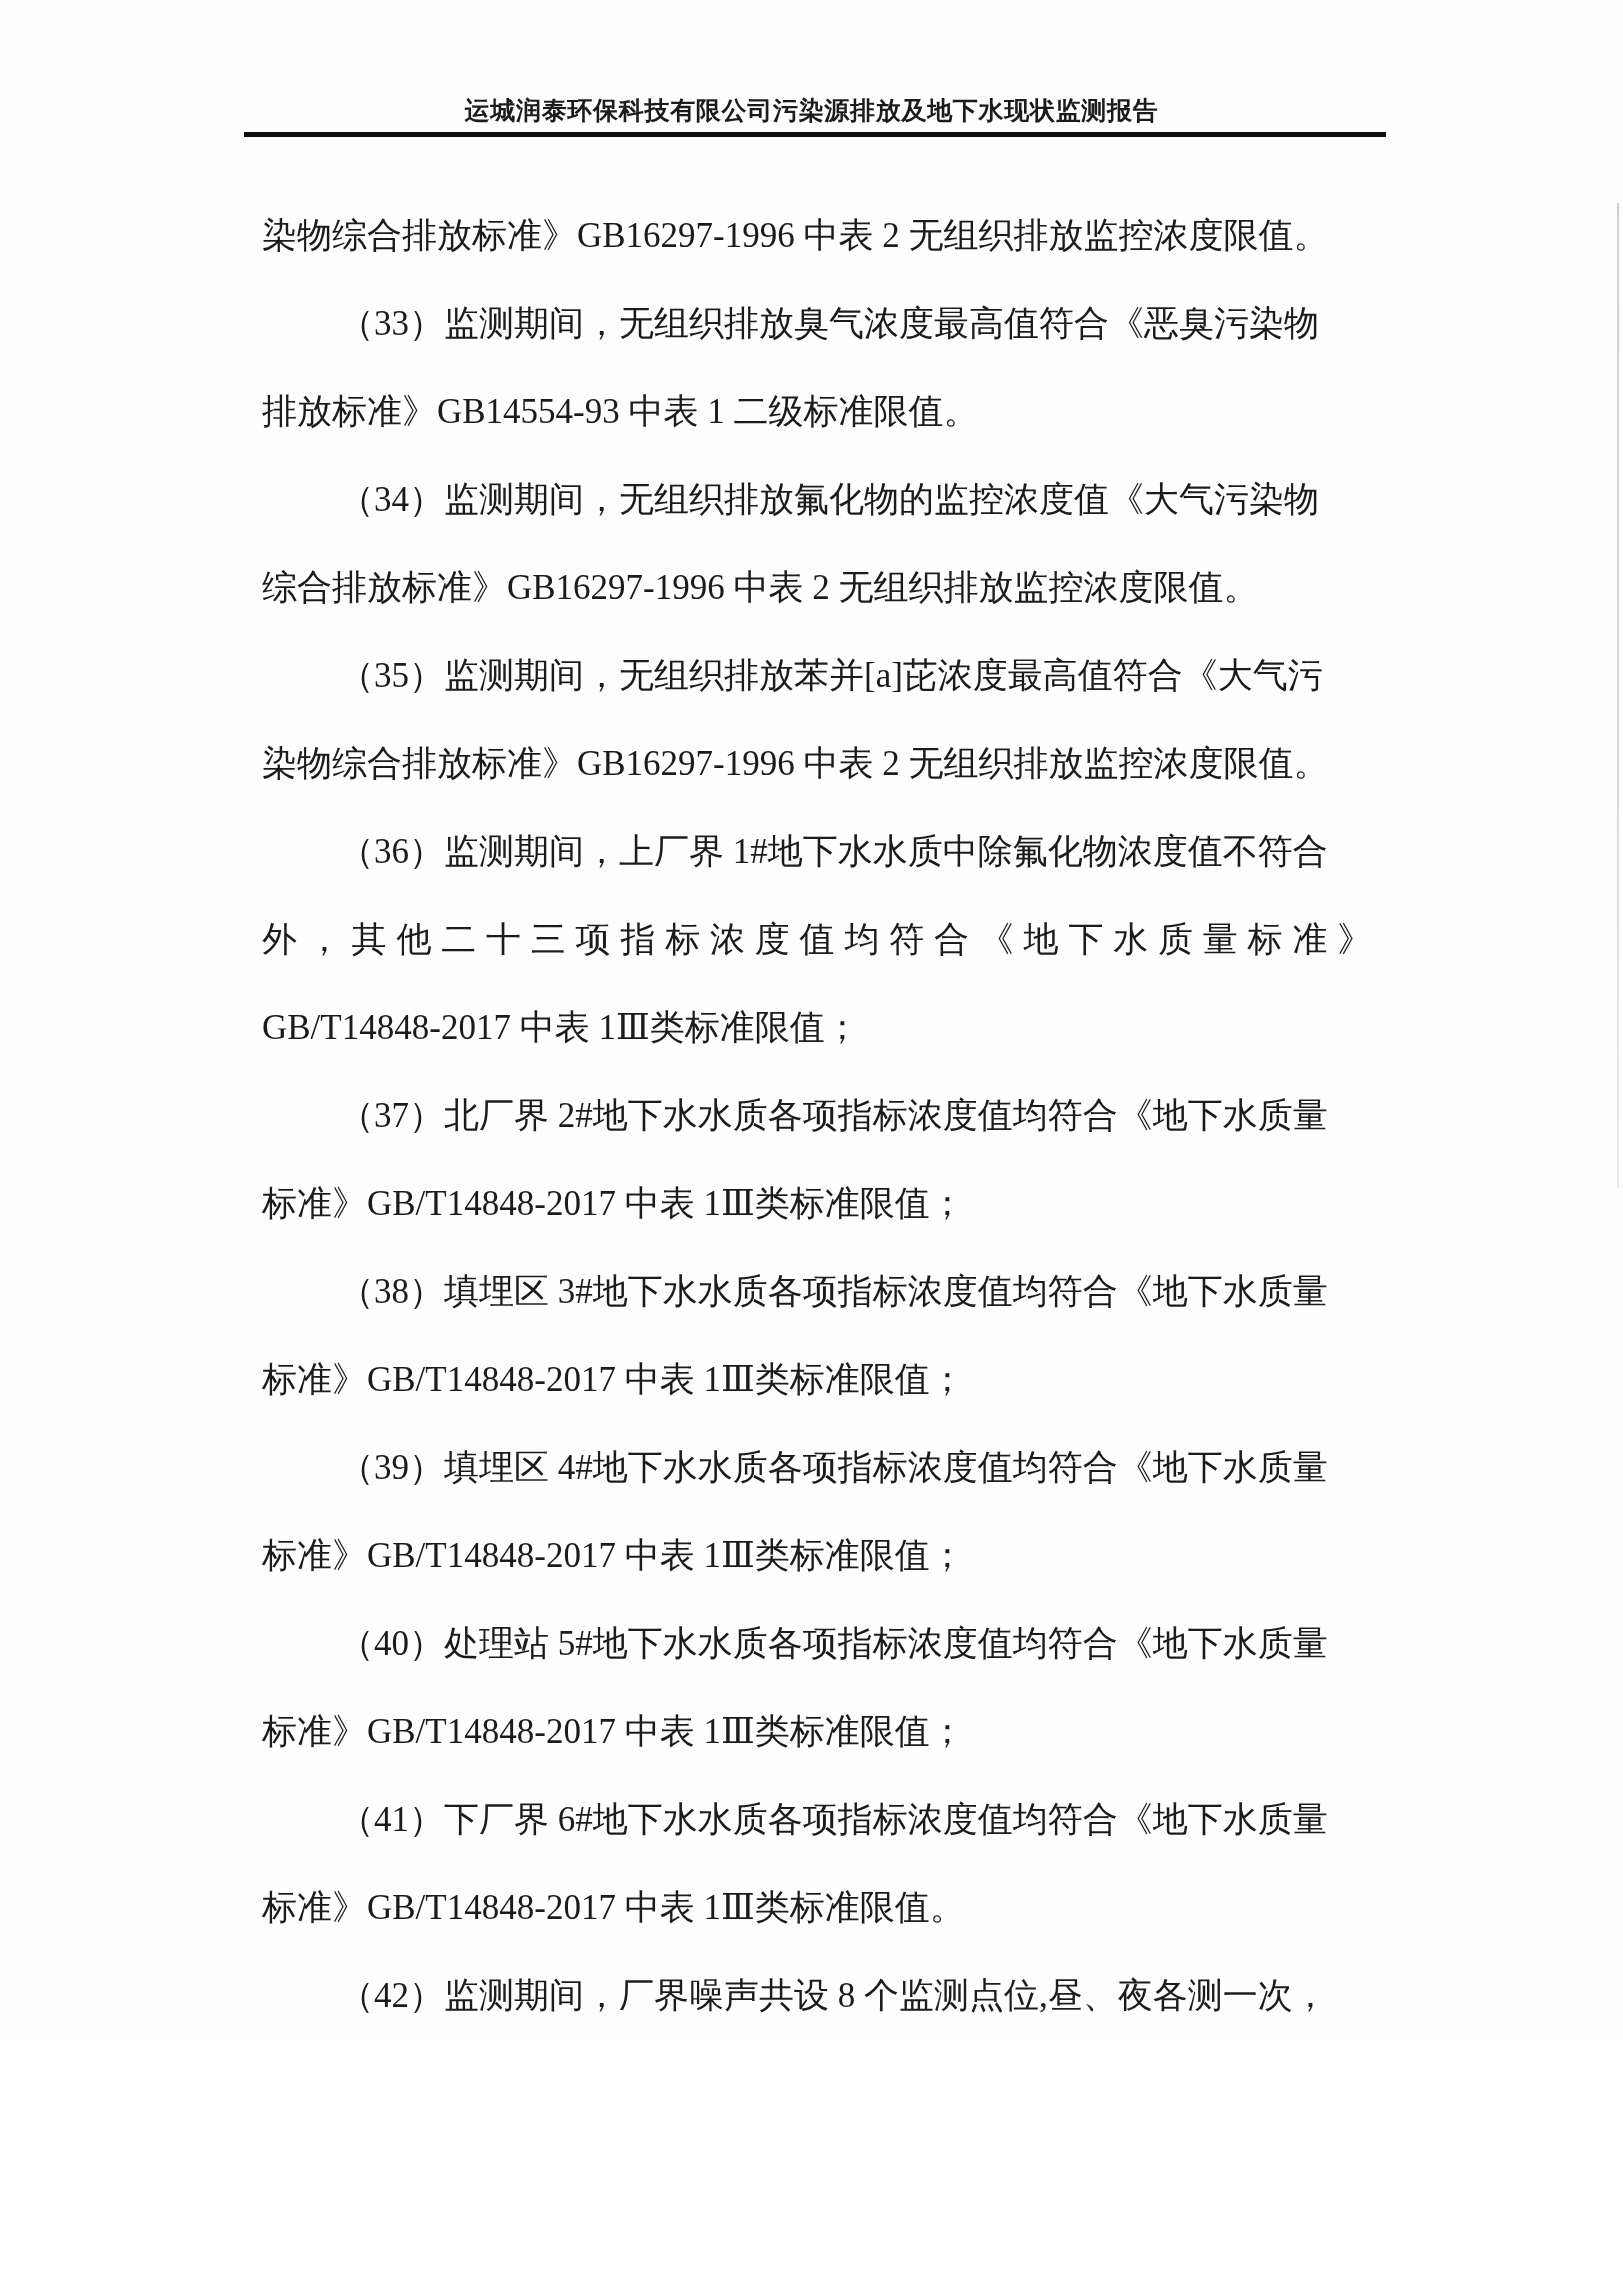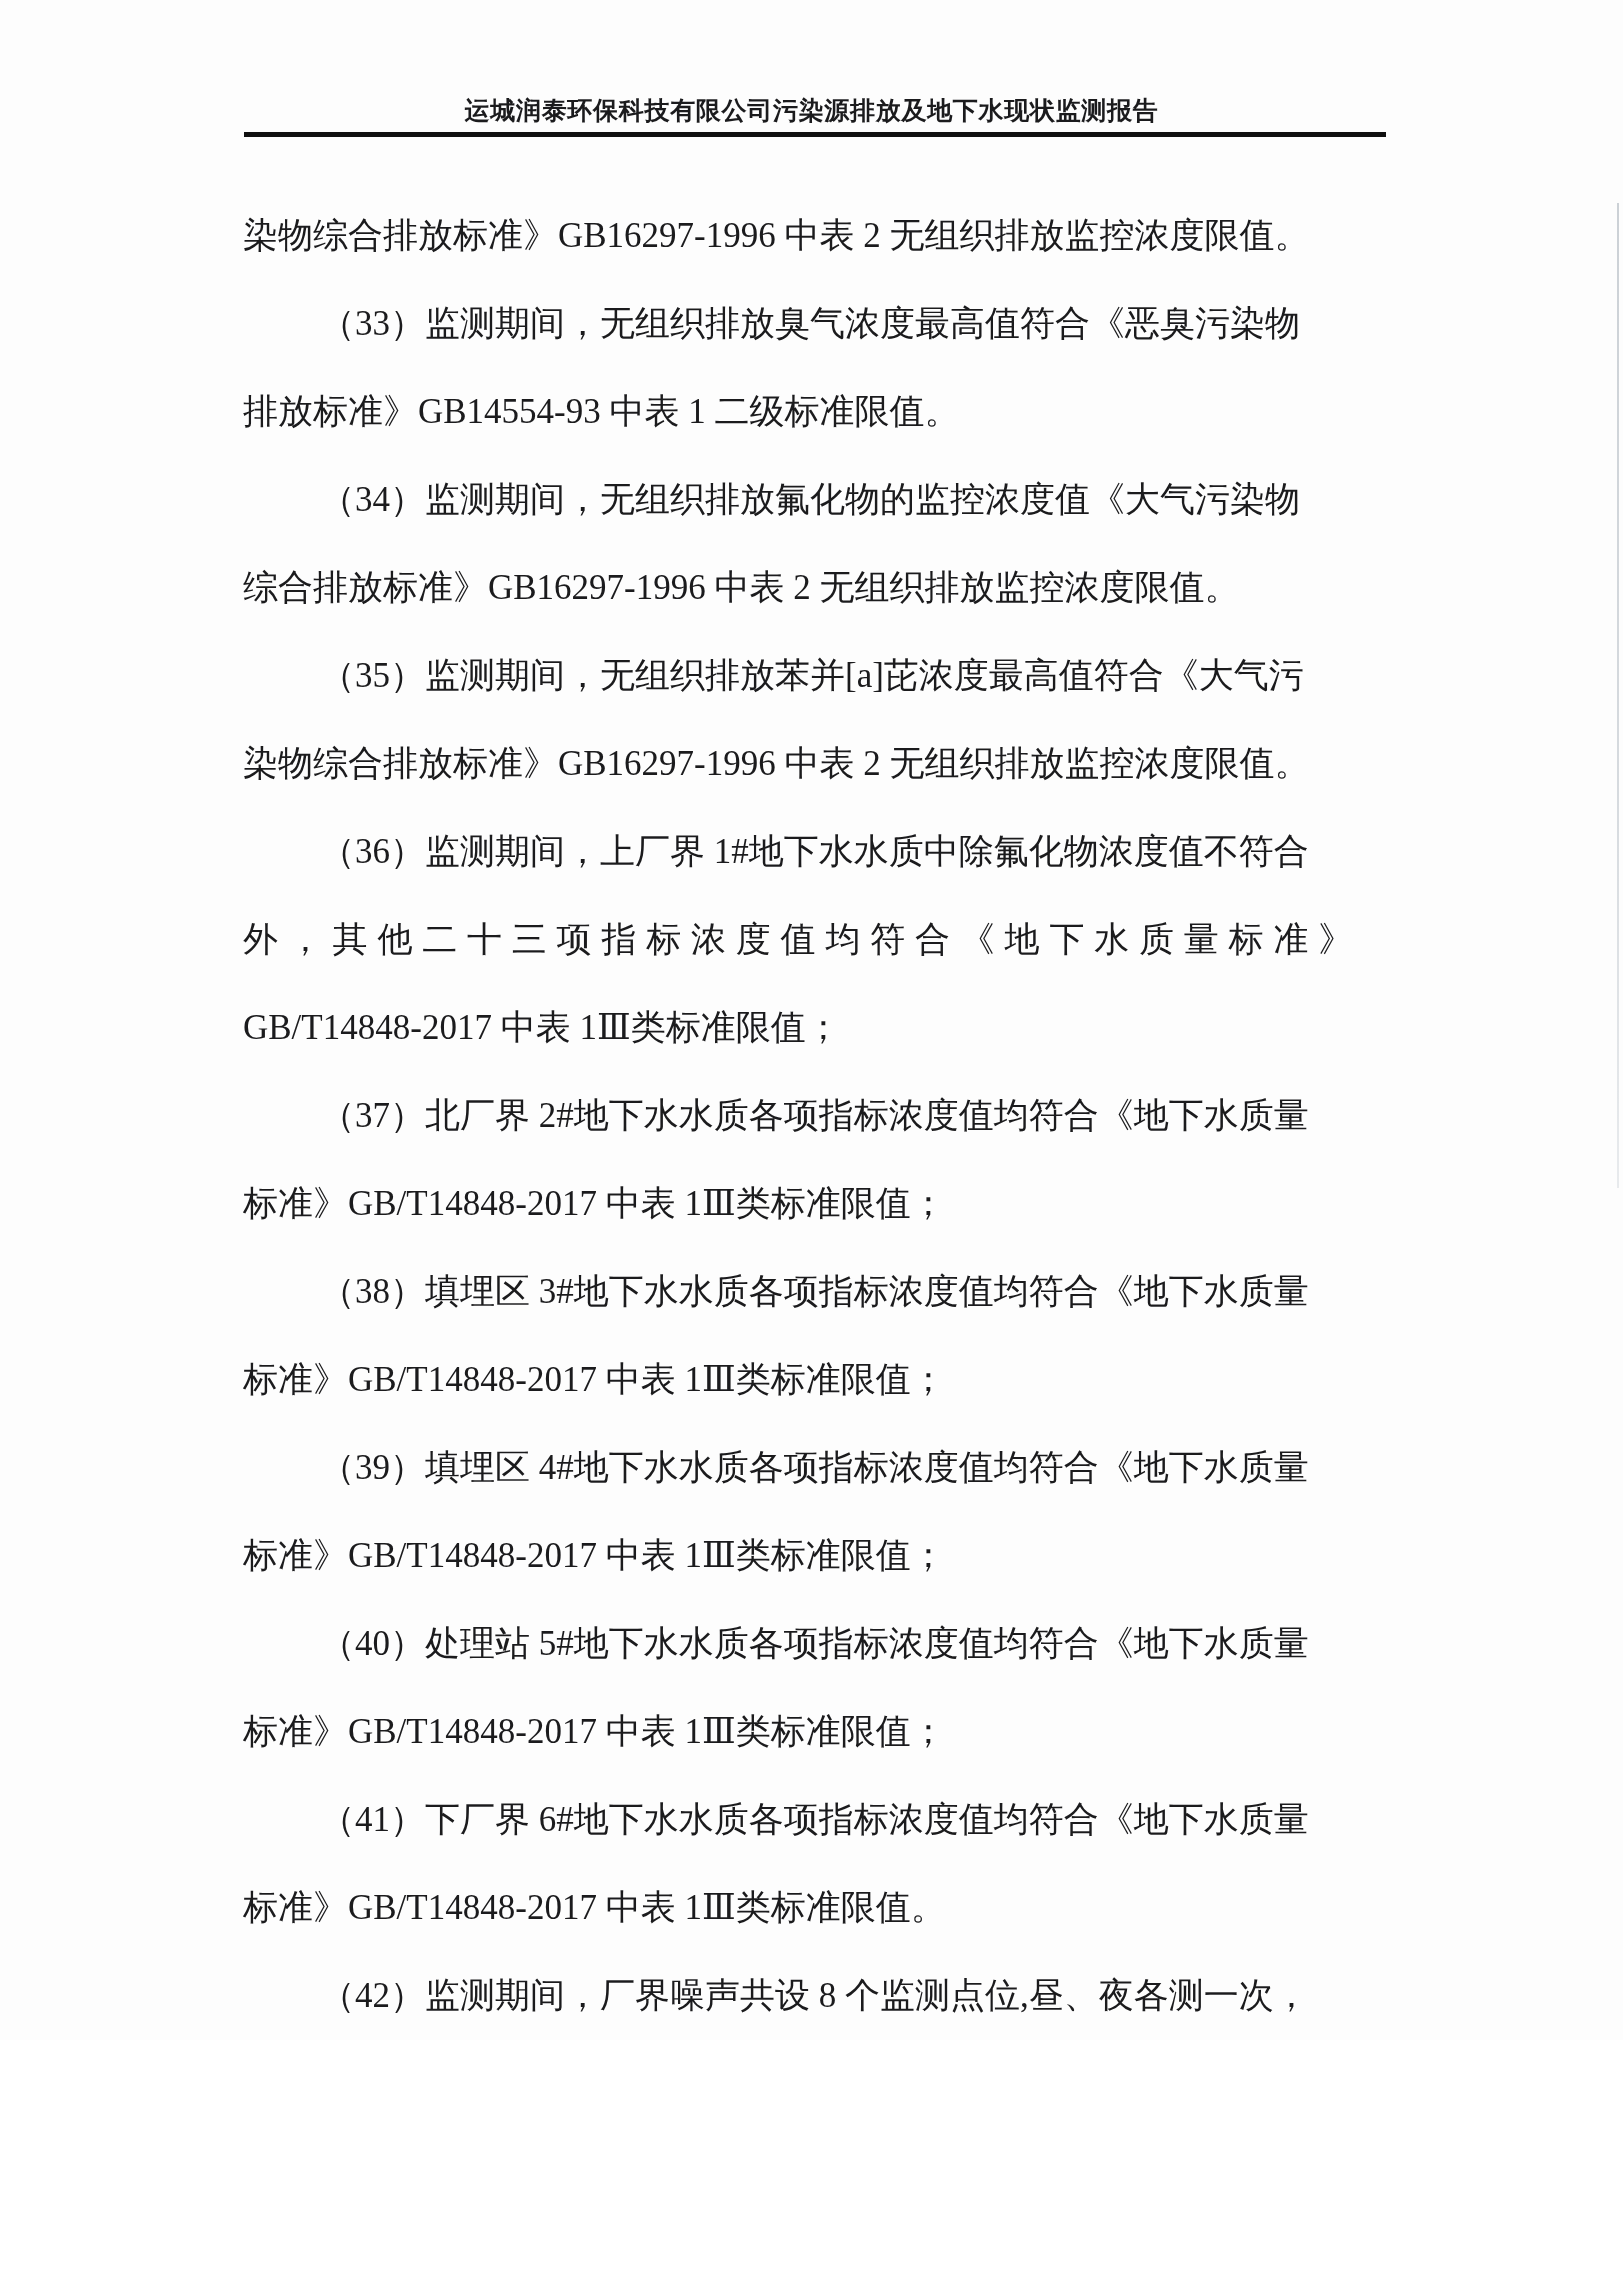--- a/index.html
+++ b/index.html
@@ -34,21 +34,21 @@
   }
   .body-lines {
     position: absolute;
     left: 243px;
     top: 192px;
     width: 1139px;
     font-size: 35px;
     line-height: 88px;
     white-space: nowrap;
   }
-  .line { height: 88px; }
+  .line { height: 88px; margin-left: 19px; }
   .line.indent { padding-left: 77px; }
   .line.spread { letter-spacing: 9.8px; }
   .footer-page {
     position: absolute;
     left: 390px;
     top: 2119px;
     font-size: 23.6px;
     line-height: 29px;
     color: #4d7c0f;
     white-space: nowrap;

